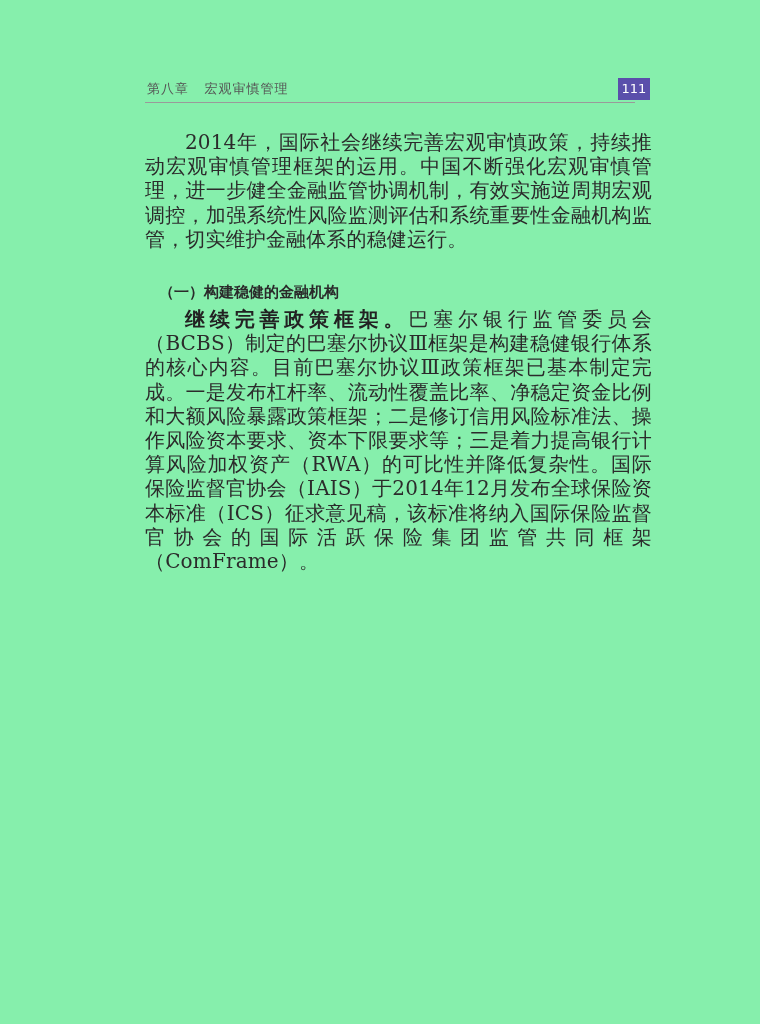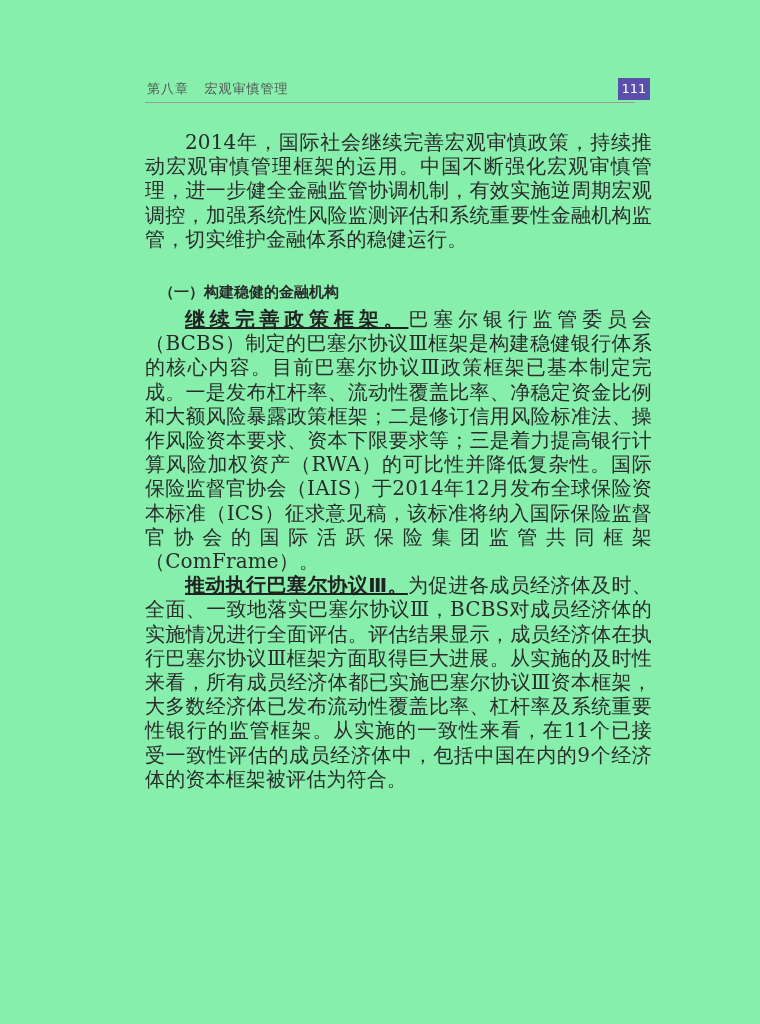--- a/index.html
+++ b/index.html
@@ -71,21 +71,20 @@
       line-height: 24.2px;
       text-indent: 2em;
       text-align: justify;
       color: #2b2b2b;
       letter-spacing: 0.15px;
     }
     .lead-bold {
       font-family: "DejaVu Sans", "Liberation Sans", sans-serif;
       font-weight: bold;
       color: #222222;
-      text-decoration: underline;
     }
     .section-heading {
       margin: 32px 0 0 0;
       height: 26px;
       font-family: "DejaVu Sans", "Liberation Sans", sans-serif;
       font-size: 17px;
       color: #7468bf;
       padding-left: 30px;
       letter-spacing: 0.5px;
     }
@@ -116,20 +115,17 @@
 
     <p class="para first-para">2014年，国际社会继续完善宏观审慎政策，持续推动宏观审慎管理框架的运用。中国不断强化宏观审慎管理，进一步健全金融监管协调机制，有效实施逆周期宏观调控，加强系统性风险监测评估和系统重要性金融机构监管，切实维护金融体系的稳健运行。</p>
 
 
     <div class="subsection-heading">（一）构建稳健的金融机构</div>
 
     <p class="para gap-before">
       <span class="lead-bold">继续完善政策框架。</span><span>巴塞尔银行监管委员会（BCBS）制定的巴塞尔协议Ⅲ框架是构建稳健银行体系的核心内容。目前巴塞尔协议Ⅲ政策框架已基本制定完成。一是发布杠杆率、流动性覆盖比率、净稳定资金比例和大额风险暴露政策框架；二是修订信用风险标准法、操作风险资本要求、资本下限要求等；三是着力提高银行计算风险加权资产（RWA）的可比性并降低复杂性。国际保险监督官协会（IAIS）于2014年12月发布全球保险资本标准（ICS）征求意见稿，该标准将纳入国际保险监督官协会的国际活跃保险集团监管共同框架（ComFrame）。</span>
     </p>
 
-    <p class="para">
-      <span class="lead-bold">推动执行巴塞尔协议Ⅲ。</span><span>为促进各成员经济体及时、全面、一致地落实巴塞尔协议Ⅲ，BCBS对成员经济体的实施情况进行全面评估。评估结果显示，成员经济体在执行巴塞尔协议Ⅲ框架方面取得巨大进展。从实施的及时性来看，所有成员经济体都已实施巴塞尔协议Ⅲ资本框架，大多数经济体已发布流动性覆盖比率、杠杆率及系统重要性银行的监管框架。从实施的一致性来看，在11个已接受一致性评估的成员经济体中，包括中国在内的9个经济体的资本框架被评估为符合。</span>
-    </p>
 
 
 
   </div>
 </div>
 
 </body></html>

